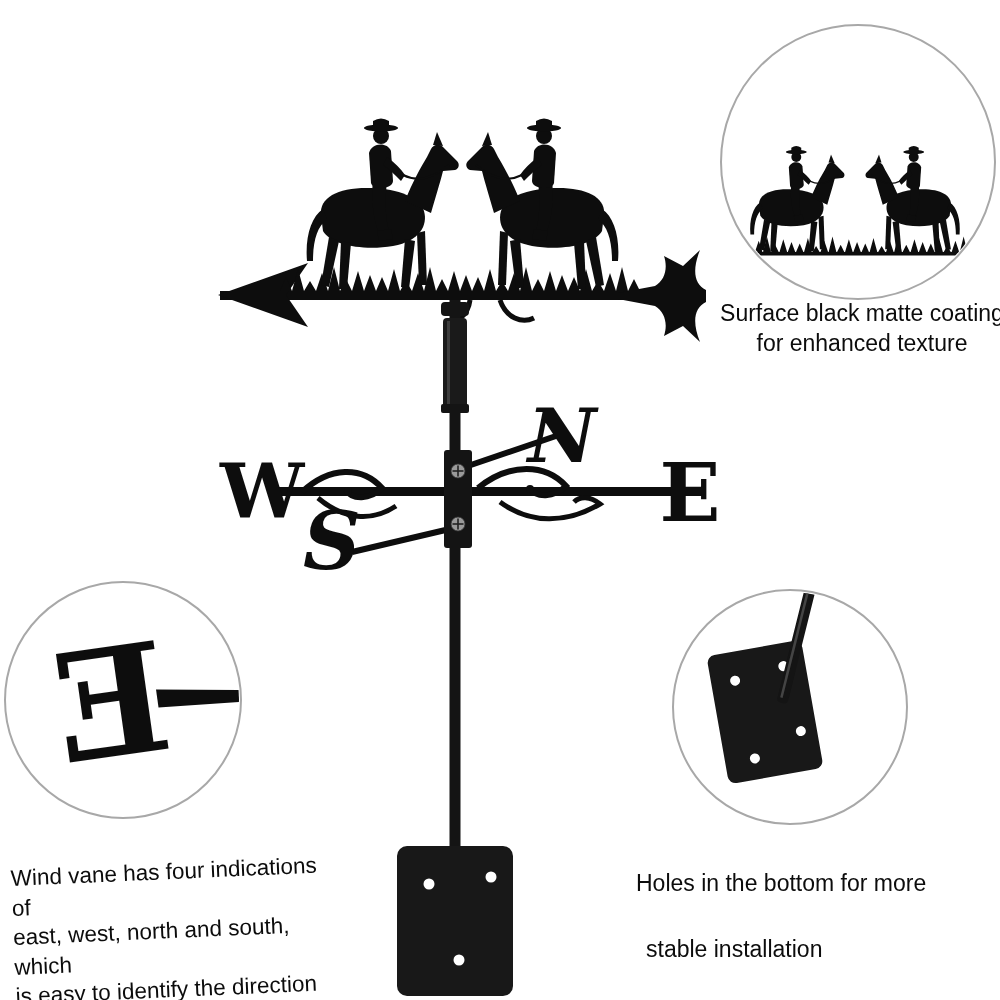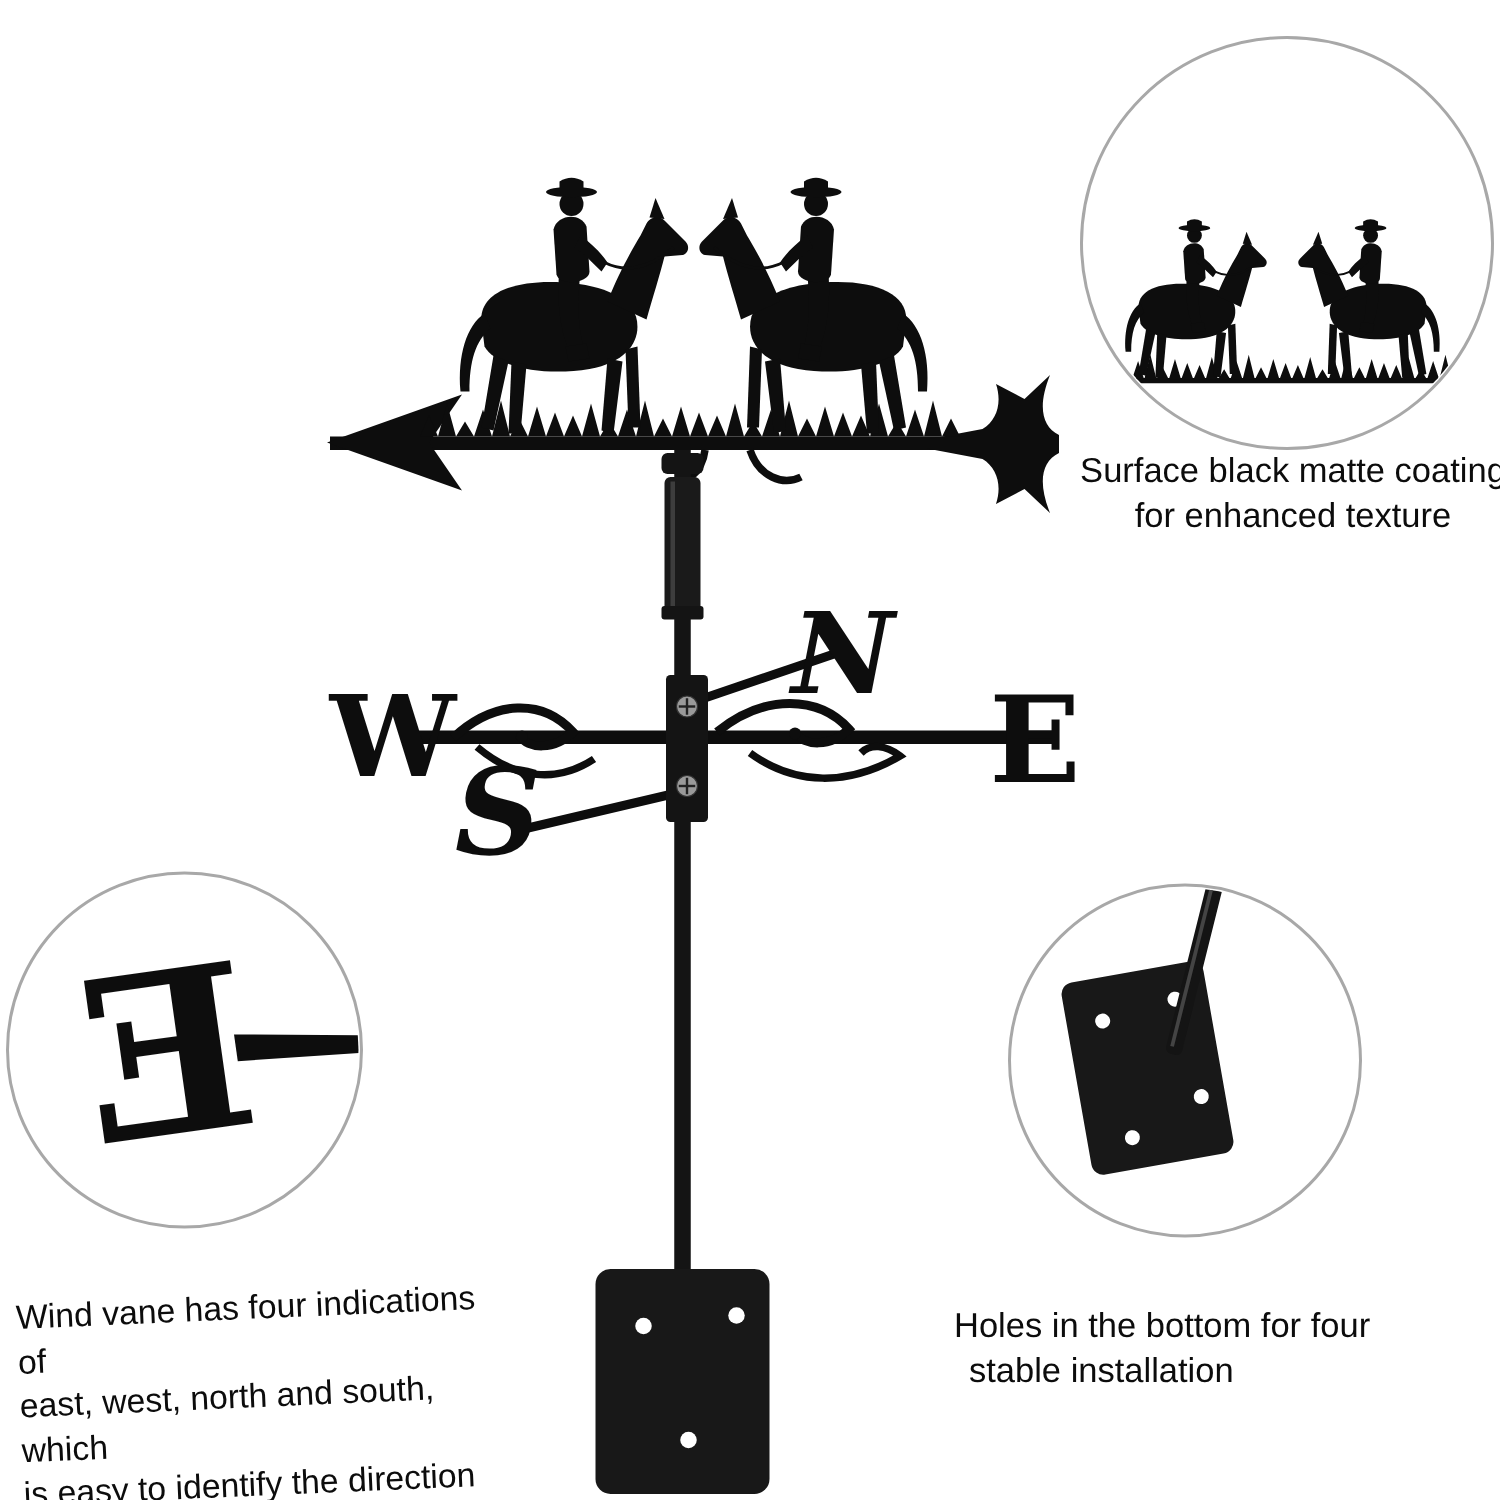--- a/index.html
+++ b/index.html
@@ -5,21 +5,21 @@
   html,body{margin:0;padding:0;background:#fff;}
   .canvas{
     position:relative;width:1000px;height:1000px;background:#ffffff;
     overflow:hidden;font-family:"Liberation Sans",sans-serif;color:#0c0c0c;
   }
   .gfx{position:absolute;left:0;top:0;}
   .caption{position:absolute;font-size:23px;line-height:30px;color:#0c0c0c;}
   .caption.center{text-align:center;}
   .caption .line{display:block;}
   .cap-directions{transform:rotate(-2.5deg);transform-origin:left top;font-size:22.5px;line-height:29.5px;}
-  .cap-mounting .line2{padding-left:10px;}
+  .cap-mounting .line2{padding-left:10px;margin-top:36px;}
   .vane-letter{font-family:"DejaVu Serif",serif;font-weight:bold;}
   .vane-letter.script{font-style:italic;}
 </style>
 </head>
 <body>
 
 <div class="canvas">
 
   <svg class="gfx" width="1000" height="1000" viewBox="0 0 1000 1000" xmlns="http://www.w3.org/2000/svg" xmlns:xlink="http://www.w3.org/1999/xlink">
 
@@ -163,17 +163,17 @@
     <span class="line">for enhanced texture</span>
   </div>
 
   <div class="caption cap-directions" style="left:10px;top:864px;width:330px;">
     <span class="line">Wind vane has four indications of</span>
     <span class="line">east, west, north and south, which</span>
     <span class="line">is easy to identify the direction</span>
   </div>
 
   <div class="caption cap-mounting" style="left:636px;top:868px;width:310px;">
-    <span class="line">Holes in the bottom for four</span>
+    <span class="line">Holes in the bottom for more</span>
     <span class="line line2">stable installation</span>
   </div>
 
 </div>
 
 </body></html>

